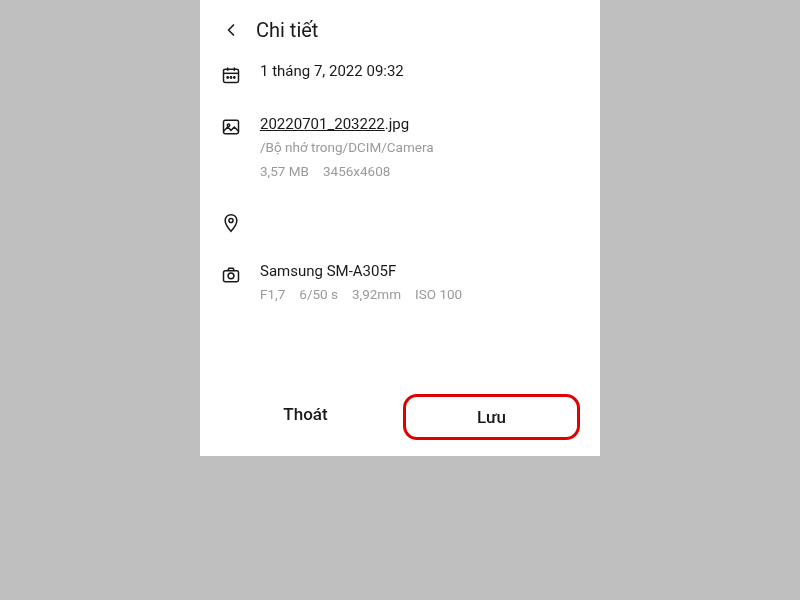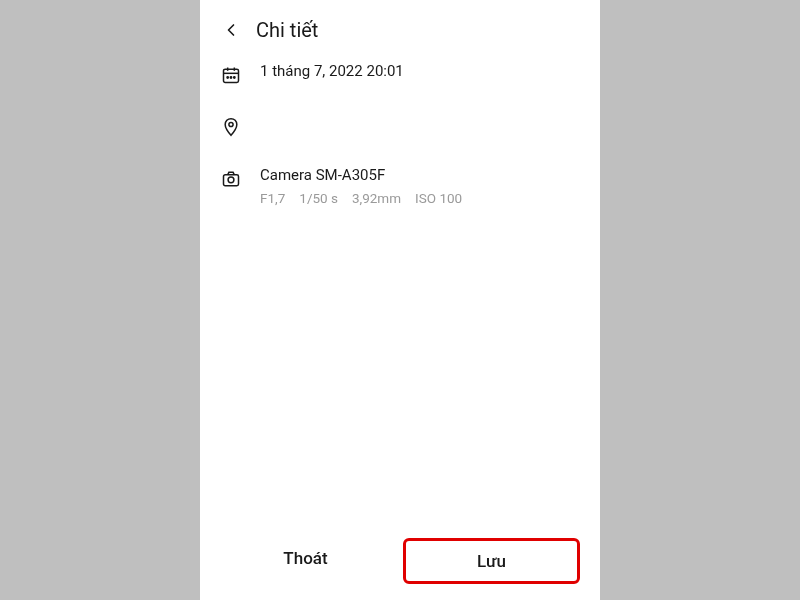--- a/index.html
+++ b/index.html
@@ -8,21 +8,21 @@
       font-family: -apple-system, BlinkMacSystemFont, 'Segoe UI', Roboto, sans-serif;
       display: flex;
       justify-content: center;
       align-items: flex-start;
       width: 800px;
       height: 600px;
       overflow: hidden;
     }
     .phone {
       width: 400px;
-      height: 600px;
+      height: 456px;
       background: #ffffff;
       display: flex;
       flex-direction: column;
     }
     .header {
       display: flex;
       align-items: center;
       padding: 18px 20px 10px 20px;
       gap: 14px;
     }
@@ -108,21 +108,21 @@
     .footer-btn {
       flex: 1;
       text-align: center;
       font-size: 17px;
       color: #1a1a1a;
       padding: 10px 0;
       font-weight: 500;
     }
     .save-highlight {
       border: 3px solid #e00000;
-      border-radius: 6px;
+      border-radius: 14px;
     }
     .meta-line {
       display: flex;
       gap: 14px;
       flex-wrap: wrap;
     }
   </style>
 </head>
 <body>
 
@@ -145,47 +145,66 @@
             <rect x="3" y="5" width="18" height="16" rx="2"></rect>
             <line x1="3" y1="10" x2="21" y2="10"></line>
             <line x1="8" y1="3" x2="8" y2="7"></line>
             <line x1="16" y1="3" x2="16" y2="7"></line>
             <circle cx="8" cy="15" r="0.8" fill="currentColor"></circle>
             <circle cx="12" cy="15" r="0.8" fill="currentColor"></circle>
             <circle cx="16" cy="15" r="0.8" fill="currentColor"></circle>
           </svg>
       </div>
       <div class="row-body">
-        <div class="primary-text">1 tháng 7, 2022 20:01</div>
-      </div>
-    </div>
-
+        <div class="primary-text">1 tháng 7, 2022 09:32</div>
+      </div>
+    </div>
+
+    <div class="row">
+      <div class="row-icon">
+        <svg width="20" height="20" viewBox="0 0 24 24" fill="none" stroke="currentColor" stroke-width="1.8">
+            <rect x="3" y="4" width="18" height="16" rx="2"></rect>
+            <circle cx="9" cy="10" r="1.5"></circle>
+            <path d="M3 17 L8 12 L12 16 L16 12 L21 17"></path>
+          </svg>
+      </div>
+      <div class="row-body">
+        <div>
+          <span class="filename-link">20220701_203222</span><span class="filename-ext">.jpg</span>
+        </div>
+        <div class="secondary-text">/Bộ nhớ trong/DCIM/Camera</div>
+        <div class="secondary-text meta-line">
+          <span>3,57 MB</span>
+          <span>3456x4608</span>
+        </div>
+      </div>
+    </div>
 
     <div class="row">
       <div class="row-icon">
         <svg width="20" height="20" viewBox="0 0 24 24" fill="none" stroke="currentColor" stroke-width="1.8">
             <path d="M12 2 C8 2 5 5 5 9 C5 14 12 22 12 22 C12 22 19 14 19 9 C19 5 16 2 12 2 Z"></path>
             <circle cx="12" cy="9" r="2.5"></circle>
           </svg>
       </div>
     </div>
 
     <div class="row">
       <div class="row-icon">
         <svg width="20" height="20" viewBox="0 0 24 24" fill="none" stroke="currentColor" stroke-width="1.8">
             <rect x="3" y="7" width="18" height="13" rx="2"></rect>
             <path d="M8 7 L9.5 4 L14.5 4 L16 7"></path>
             <circle cx="12" cy="13" r="3.5"></circle>
           </svg>
       </div>
       <div class="row-body">
-        <div class="primary-text">Camera SM-A305F</div>
+        <div class="primary-text">Samsung SM-A305F</div>
         <div class="secondary-text meta-line">
           <span>F1,7</span>
-          <span>1/50 s</span>
+          <span>6/50 s</span>
           <span>3,92mm</span>
           <span>ISO 100</span>
         </div>
       </div>
     </div>
 
   </div>
 
   <div class="footer">
     <div class="footer-btn">Thoát</div>

